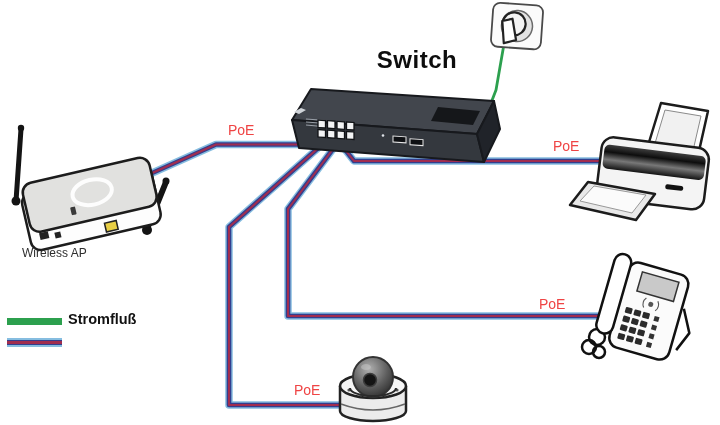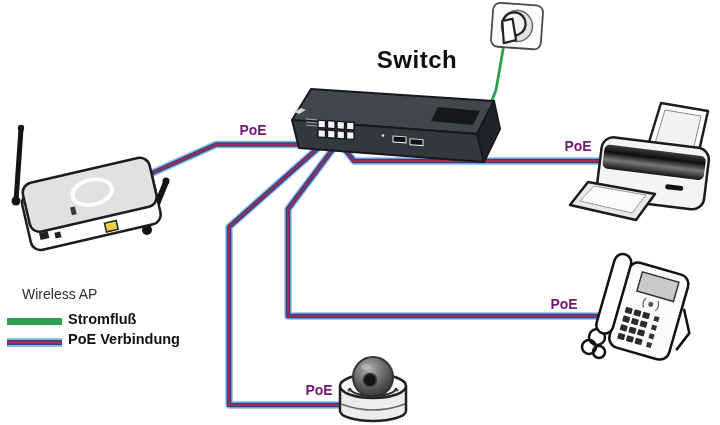--- a/index.html
+++ b/index.html
@@ -3,26 +3,26 @@
 <meta charset="utf-8">
 <style>
   html,body{margin:0;padding:0;background:#fff;}
   .canvas{
     position:relative;width:720px;height:425px;background:#ffffff;
     font-family:"Liberation Sans", sans-serif;overflow:hidden;
   }
   .diagram-svg{position:absolute;left:0;top:0;width:720px;height:425px;}
   .lbl{position:absolute;color:#1b1b1b;white-space:nowrap;}
   .title{left:337px;top:46px;width:160px;text-align:center;font-size:24px;font-weight:800;letter-spacing:.5px;color:#0d0d0d;}
-  .poe{width:50px;text-align:center;font-size:14px;font-weight:700;color:#701a75;}
+  .poe{width:50px;font-size:14px;font-weight:400;color:#ef4444;}
   .poe-ap{left:228px;top:122px;}
   .poe-printer{left:553px;top:138px;}
   .poe-phone{left:539px;top:296px;}
   .poe-camera{left:294px;top:382px;}
-  .ap-label{left:22px;top:246px;width:130px;font-size:14px;font-weight:500;color:#2e2e2e;margin-top:40px;}
+  .ap-label{left:22px;top:246px;width:130px;font-size:12px;font-weight:500;color:#2e2e2e;}
   .legend{position:absolute;left:0;top:308px;width:240px;}
   .swatch{position:absolute;left:7px;width:55px;}
   .swatch-power{top:318px;height:7px;background:#2ca04e;}
   .swatch-poe{top:338px;height:9px;
     background:linear-gradient(to bottom,#86bde0 0 18%,#333e8e 18% 36%,#a12d4f 36% 64%,#333e8e 64% 82%,#86bde0 82% 100%);}
   .legend-text{position:absolute;left:68px;font-size:14.5px;font-weight:700;color:#111;}
   .legend-text-power{top:311px;text-align:right;}
   .legend-text-poe{top:331px;}
 </style>
 </head>
@@ -203,15 +203,14 @@
   <div class="lbl poe poe-printer">PoE</div>
   <div class="lbl poe poe-phone">PoE</div>
   <div class="lbl poe poe-camera">PoE</div>
 
   <div class="lbl ap-label">Wireless AP</div>
 
   <div class="legend"></div>
   <div class="swatch swatch-power"></div>
   <div class="lbl legend-text legend-text-power">Stromfluß</div>
   <div class="swatch swatch-poe"></div>
-  <div class="lbl legend-text legend-text-poe">PoE Verbindung</div>
 
 </div>
 
 </body></html>

